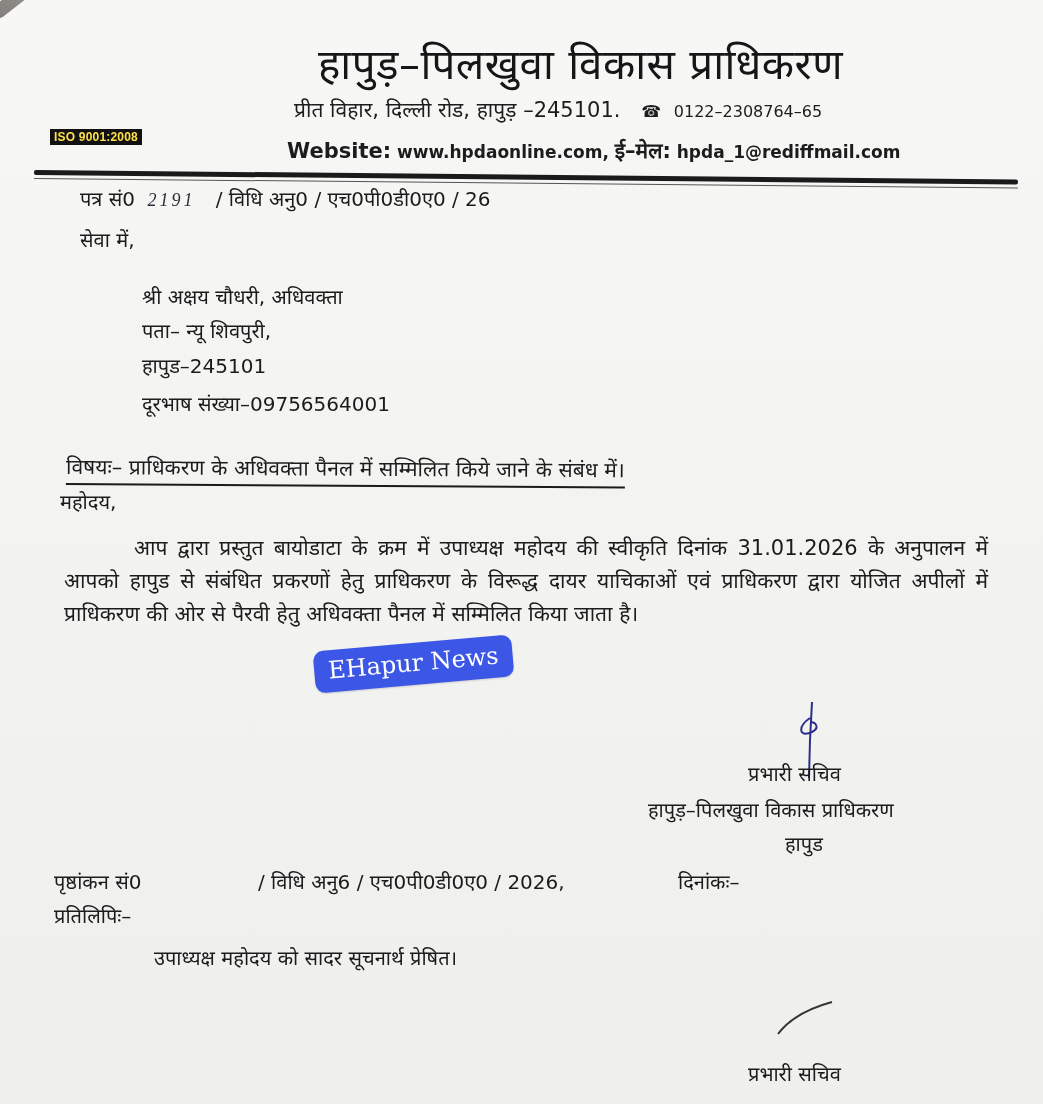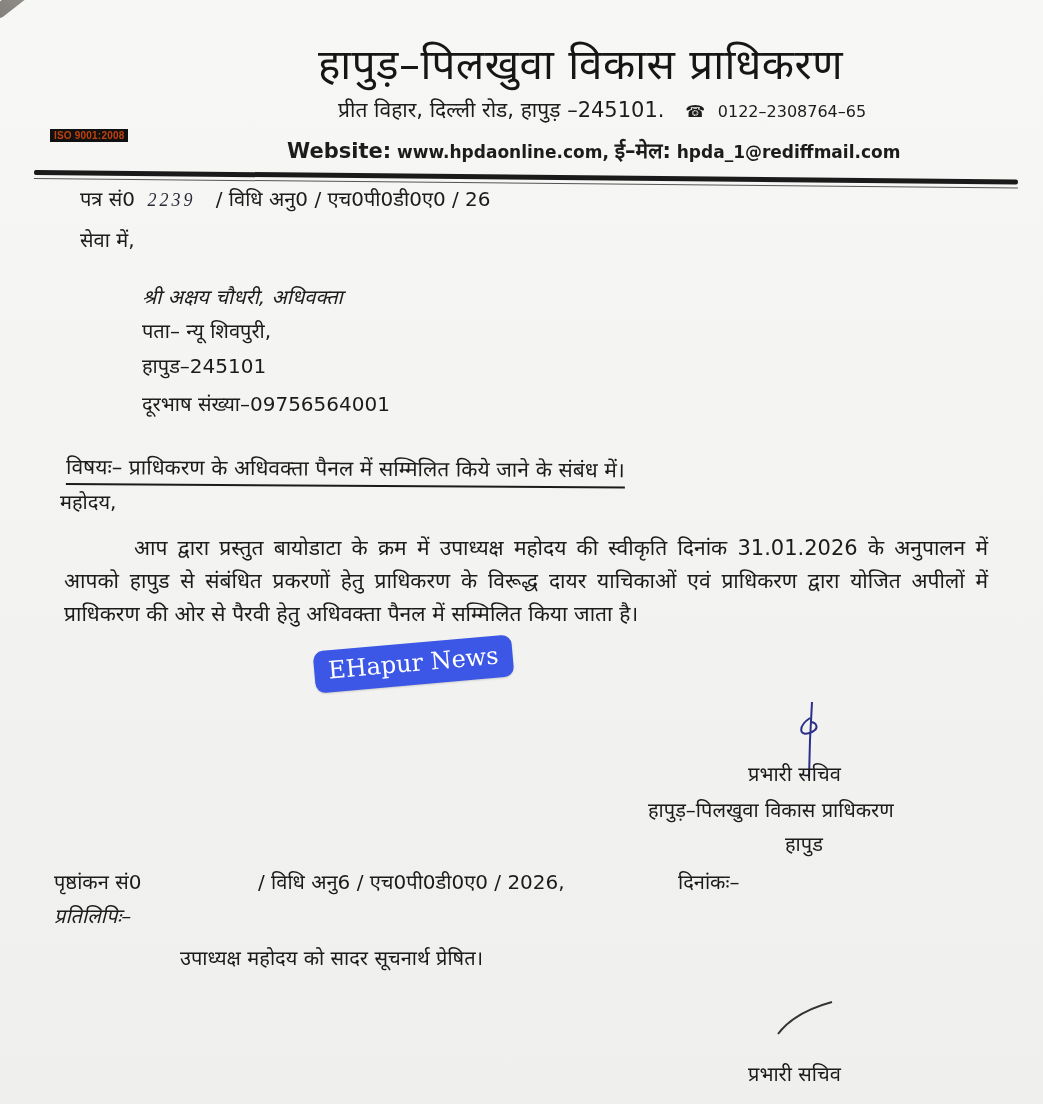--- a/index.html
+++ b/index.html
@@ -9,26 +9,26 @@
     font-family:"DejaVu Sans", sans-serif;
     color:#1c1c1c;
   }
   .page { position:absolute; left:0; top:0; width:1043px; height:1104px;
     background:linear-gradient(180deg,#f7f7f5 0%,#f2f2f0 60%,#efefed 100%); }
   .pen-mark { position:absolute; left:-6px; top:8px; width:90px; height:14px;
     background:linear-gradient(90deg,#6d6a66,#9a968f); border-radius:6px;
     transform:rotate(-38deg); transform-origin:left center; opacity:.85; }
   .logo { position:absolute; left:56px; top:24px; width:122px; height:104px; }
   .logo svg { width:100%; height:100%; }
-  .iso { position:absolute; left:50px; top:129px; background:#111; color:#c2410c;
-    font-family:"Liberation Sans", sans-serif; font-weight:bold; font-size:10px;
+  .iso { position:absolute; left:50px; top:129px; background:#111; color:#fde047;
+    font-family:"Liberation Sans", sans-serif; font-weight:bold; font-size:12px;
     padding:1px 4px; letter-spacing:.2px; }
   .hdr-title { position:absolute; left:318px; top:34px; font-size:42px; color:#161616;
     letter-spacing:0.5px; white-space:nowrap; }
-  .hdr-addr { position:absolute; left:294px; top:95px; font-size:21px; white-space:nowrap;margin-left:44px; }
+  .hdr-addr { position:absolute; left:294px; top:95px; font-size:21px; white-space:nowrap; }
   .hdr-addr .phone { font-size:16px; margin-left:14px; }
   .hdr-web { position:absolute; left:287px; top:136px; font-size:17px; white-space:nowrap; font-weight:bold; }
   .hdr-web .lbl { font-weight:bold; font-size:21px; }
   .rule { position:absolute; left:34px; top:170px; width:984px; height:5px; background:#1a1a1a;
     transform:rotate(0.55deg); transform-origin:left center; border-radius:2px; }
   .rule2 { position:absolute; left:34px; top:178px; width:984px; height:1px; background:#555;
     transform:rotate(0.55deg); transform-origin:left center; }
   .txt { position:absolute; white-space:nowrap; font-size:20px; color:#1b1b1b; }
   .hand { font-family:"Liberation Serif", serif; font-style:italic; color:#2a2a3a; letter-spacing:3px; }
   .date-hand { font-family:"DejaVu Sans Mono", monospace; font-size:19px; color:#2a2a3a; letter-spacing:2px; }
@@ -63,27 +63,27 @@
     <span>www.hpdaonline.com,</span>
     <span class="lbl">ई–मेल:</span>
     <span>hpda_1@rediffmail.com</span>
   </div>
 
   <div class="rule"></div>
   <div class="rule2"></div>
 
   <div class="txt" style="left:80px;top:185px;">
     <span>पत्र सं0</span>
-    <span class="hand" style="margin:0 14px 0 6px;font-size:18px;">2239</span>
+    <span class="hand" style="margin:0 14px 0 6px;font-size:18px;">2191</span>
     <span>/ विधि अनु0 / एच0पी0डी0ए0 / 26</span>
   </div>
 
   <div class="txt" style="left:80px;top:226px;">सेवा में,</div>
 
-  <div class="txt" style="left:142px;top:283px;font-style:italic;">श्री अक्षय चौधरी, अधिवक्ता</div>
+  <div class="txt" style="left:142px;top:283px;">श्री अक्षय चौधरी, अधिवक्ता</div>
   <div class="txt" style="left:142px;top:317px;">पता– न्यू शिवपुरी,</div>
   <div class="txt" style="left:142px;top:352px;">हापुड–245101</div>
   <div class="txt" style="left:142px;top:390px;">दूरभाष संख्या–09756564001</div>
 
   <div class="subject">विषयः– प्राधिकरण के अधिवक्ता पैनल में सम्मिलित किये जाने के संबंध में।</div>
 
   <div class="txt" style="left:60px;top:488px;">महोदय,</div>
 
   <div class="para">
     <span class="first">आप द्वारा प्रस्तुत बायोडाटा के क्रम में उपाध्यक्ष महोदय की स्वीकृति दिनांक 31.01.2026 के अनुपालन में आपको हापुड से संबंधित प्रकरणों हेतु प्राधिकरण के विरूद्ध दायर याचिकाओं एवं प्राधिकरण द्वारा योजित अपीलों में प्राधिकरण की ओर से पैरवी हेतु अधिवक्ता पैनल में सम्मिलित किया जाता है।</span>
@@ -95,21 +95,21 @@
     <path d="M22 2 L20 40 M20 18 C8 26 8 38 22 32 C30 28 26 22 20 22 M20 40 L19 78" fill="none" stroke="#2b2f8a" stroke-width="2"></path>
   </svg>
 
   <div class="txt" style="left:748px;top:760px;">प्रभारी सचिव</div>
   <div class="txt" style="left:648px;top:796px;">हापुड़–पिलखुवा विकास प्राधिकरण</div>
   <div class="txt" style="left:785px;top:830px;">हापुड</div>
 
   <div class="txt" style="left:54px;top:868px;">पृष्ठांकन सं0</div>
   <div class="txt" style="left:258px;top:868px;">/ विधि अनु6 / एच0पी0डी0ए0 / 2026,</div>
   <div class="txt" style="left:678px;top:868px;">दिनांकः–</div>
-  <div class="txt" style="left:54px;top:902px;font-style:italic;">प्रतिलिपिः–</div>
-  <div class="txt" style="left:180px;top:944px;">उपाध्यक्ष महोदय को सादर सूचनार्थ प्रेषित।</div>
+  <div class="txt" style="left:54px;top:902px;">प्रतिलिपिः–</div>
+  <div class="txt" style="left:154px;top:944px;">उपाध्यक्ष महोदय को सादर सूचनार्थ प्रेषित।</div>
 
   <svg class="sign2" viewBox="0 0 70 40">
     <path d="M8 34 C20 18 40 8 62 2" fill="none" stroke="#333" stroke-width="2"></path>
   </svg>
   <div class="txt" style="left:748px;top:1060px;">प्रभारी सचिव</div>
 
 </div>
 
 </body></html>

